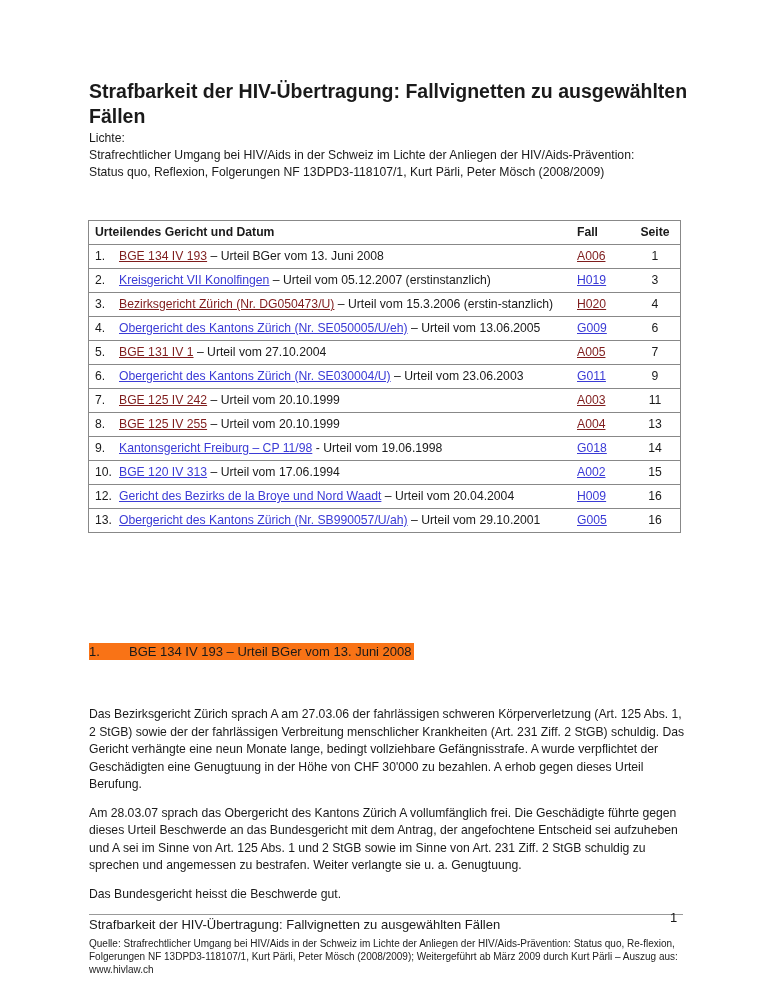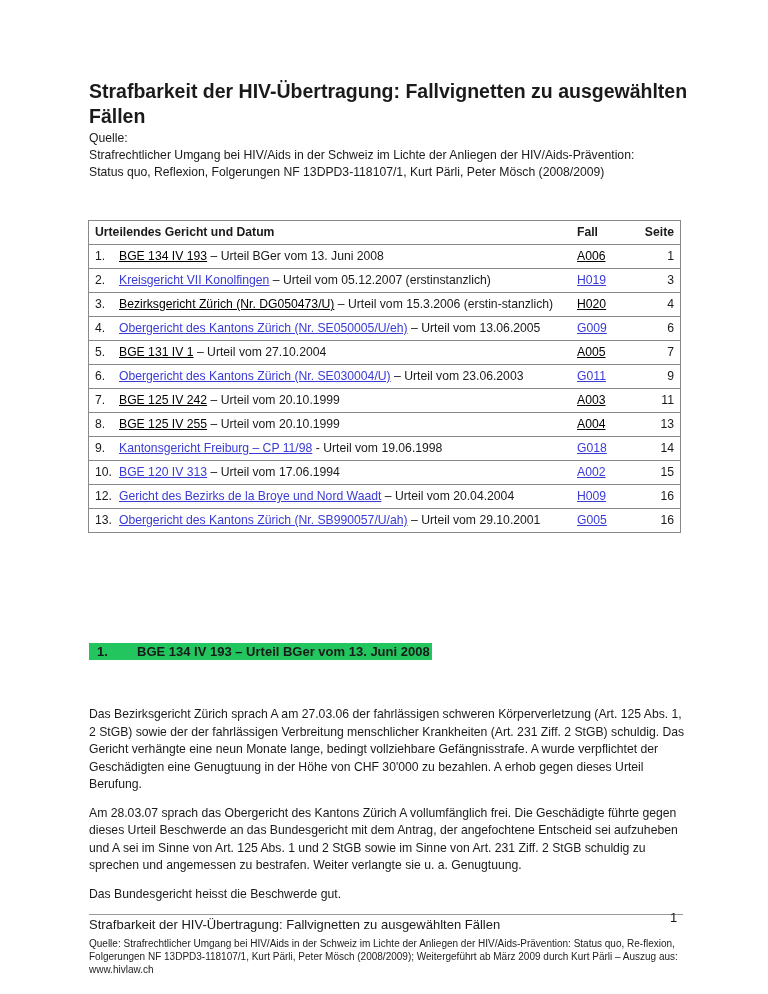--- a/index.html
+++ b/index.html
@@ -1,53 +1,53 @@
 <!DOCTYPE html>
 <html><head>
 <meta charset="utf-8">
 <style>
   html, body { margin: 0; padding: 0; background: #ffffff; }
   body { width: 768px; height: 994px; position: relative; overflow: hidden;
          font-family: "Liberation Sans", sans-serif; color: #1a1a1a; }
-  a { color: #000000; text-decoration: underline; }
+  a { color: #7f1d1d; text-decoration: underline; }
   a.v { color: #3b3bd6; margin-top: 39px; }
 
   .title { position: absolute; left: 89px; top: 79px; width: 600px;
            font-size: 19.5px; font-weight: bold; line-height: 25px; margin: 0; }
   .src { position: absolute; left: 89px; top: 130px; width: 610px;
          font-size: 12.2px; line-height: 17px; }
 
   table.toc { position: absolute; left: 88px; top: 220px; width: 593px;
               border-collapse: collapse; font-size: 12.2px; line-height: 17px; }
   table.toc td, table.toc th { border-top: 1px solid #888; padding: 3px 5px 3px 6px; vertical-align: top; }
   table.toc { border: 1px solid #888; }
   table.toc th { font-weight: bold; text-align: left; padding-top: 3px; padding-bottom: 3px; }
   table.toc .num { width: 18px; padding-right: 0; }
   table.toc .fall { width: 48px; }
-  table.toc .seite { width: 38px; text-align: right; padding-right: 6px; }
+  table.toc .seite { width: 38px; text-align: center; padding-right: 6px; }
 
-  .sec-head { position: absolute; left: 89px; top: 643px; background: #22c55e;
-              font-weight: bold; font-size: 13px; line-height: 17px; padding: 0 2px 0 8px; }
+  .sec-head { position: absolute; left: 89px; top: 643px; background: #f97316;
+              font-weight: normal; font-size: 13px; line-height: 17px; padding: 0 2px 0 0; }
   .sec-head .n { display: inline-block; width: 40px; }
   .body { position: absolute; left: 89px; top: 664px; width: 600px;
           font-size: 12.2px; line-height: 17.5px; margin-top: 42px; }
   .body p { margin: 0 0 11px 0; }
 
   .foot-rule { position: absolute; left: 89px; top: 914px; width: 594px; height: 1px; background: #999; }
   .foot-title { position: absolute; left: 89px; top: 917px; font-size: 13px; }
   .foot-page { position: absolute; left: 670px; top: 910px; font-size: 13px; }
   .foot-src { position: absolute; left: 89px; top: 937px; width: 600px; font-size: 10px; line-height: 13px; color: #222; }
 </style>
 </head>
 <body>
 
 <h1 class="title">Strafbarkeit der HIV-Übertragung: Fallvignetten zu ausgewählten Fällen</h1>
 
 <div class="src">
-  <div>Quelle:</div>
+  <div>Lichte:</div>
   <div>Strafrechtlicher Umgang bei HIV/Aids in der Schweiz im Lichte der Anliegen der HIV/Aids-Prävention:</div>
   <div>Status quo, Reflexion, Folgerungen NF 13DPD3-118107/1, Kurt Pärli, Peter Mösch (2008/2009)</div>
 </div>
 
 <table class="toc">
   <thead>
     <tr>
       <th colspan="2">Urteilendes Gericht und Datum</th>
       <th class="fall">Fall</th>
       <th class="seite">Seite</th>

